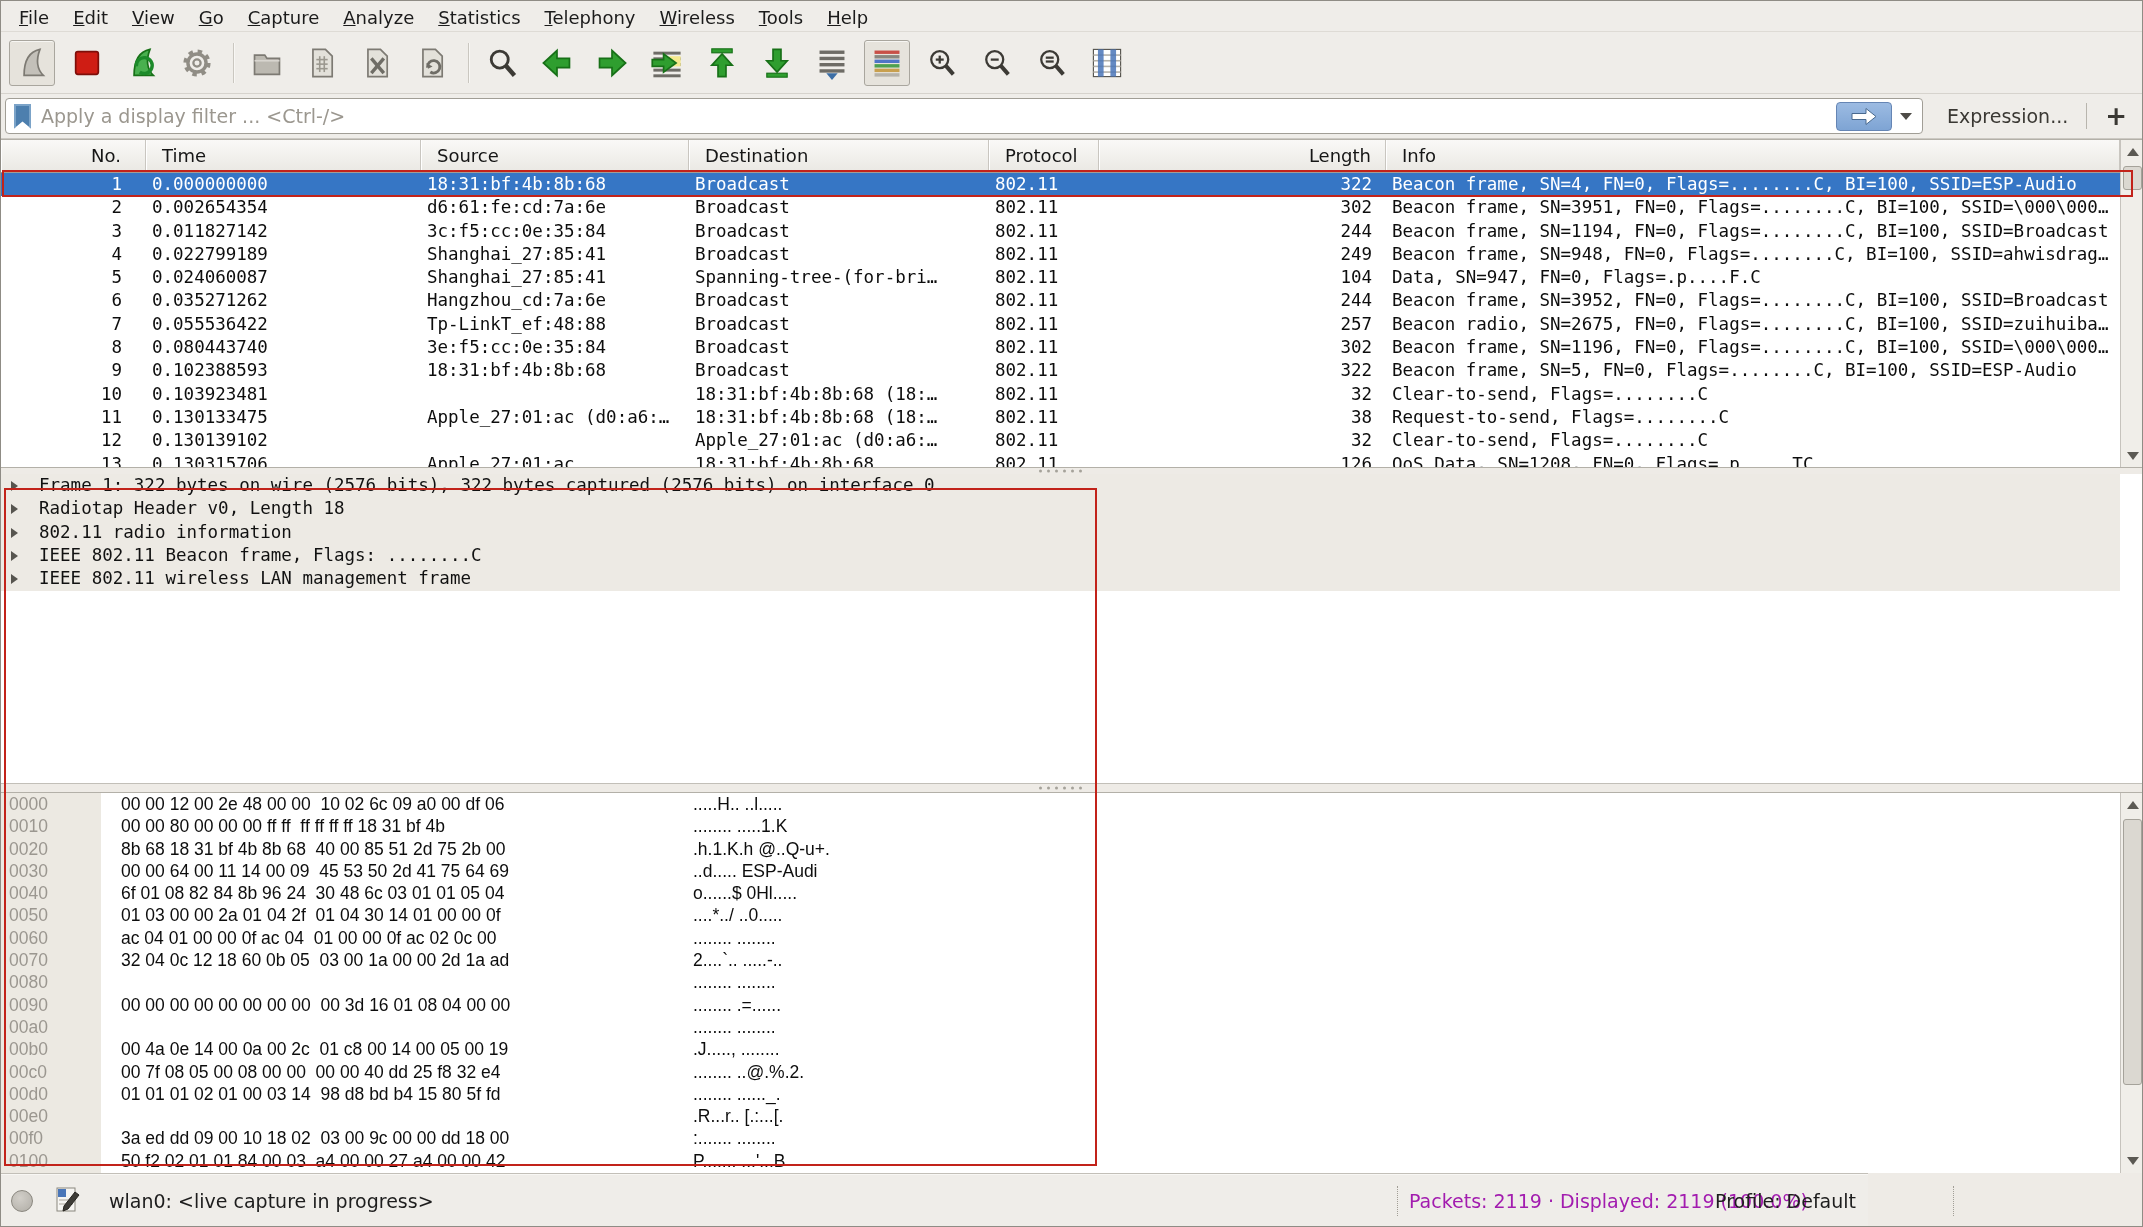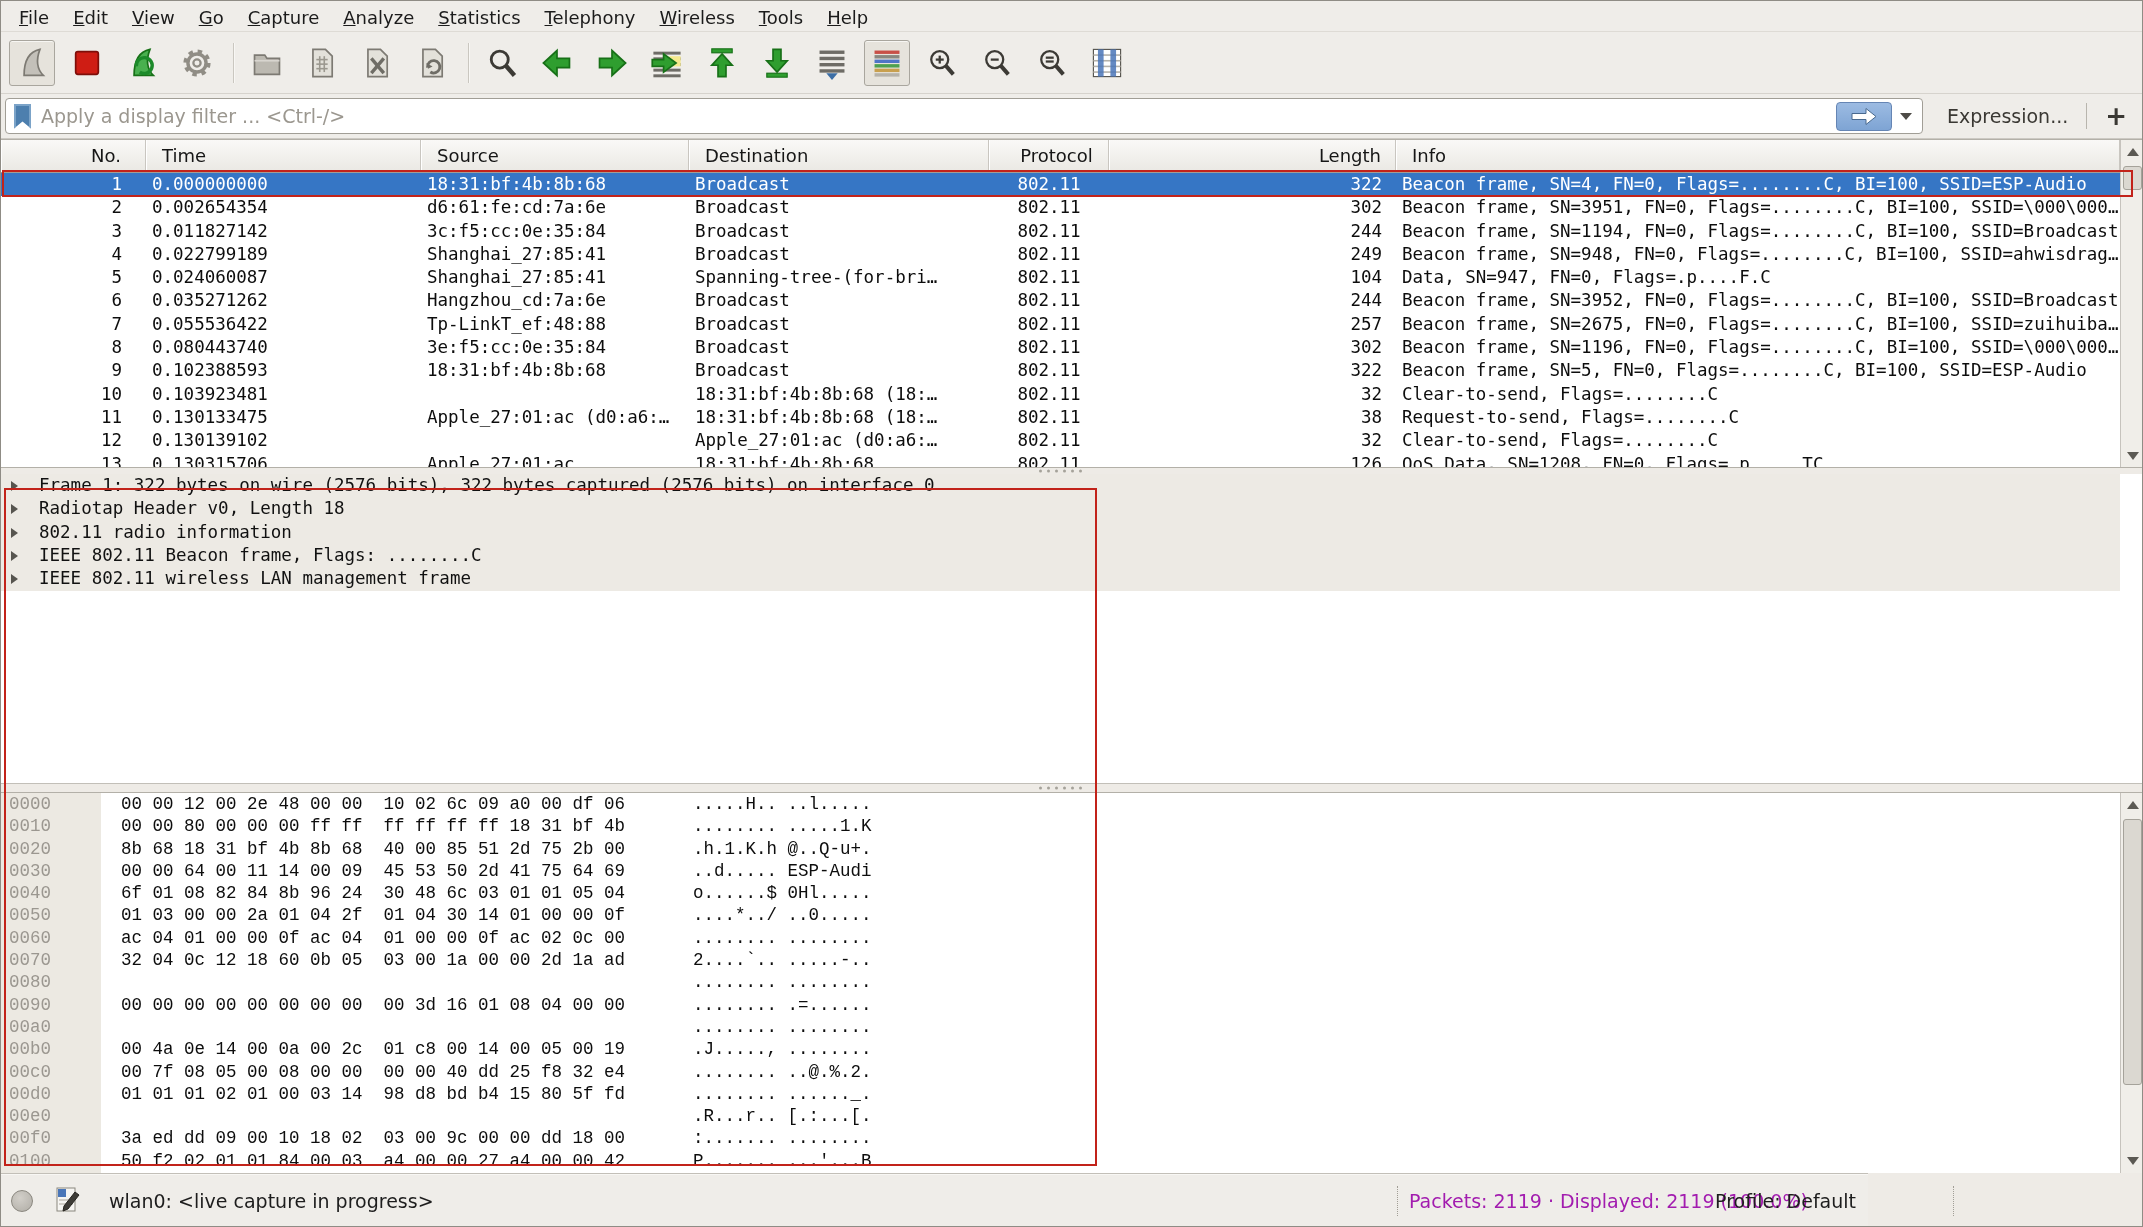--- a/index.html
+++ b/index.html
@@ -53,21 +53,21 @@
     box-shadow:inset 1px 0 0 #ffffff;overflow:hidden;white-space:nowrap;}
   #list-rows{position:absolute;left:0;top:33px;width:2119px;height:295px;overflow:hidden;}
   .prow{display:flex;height:23.3px;line-height:23.3px;font-family:var(--mono);font-size:17.5px;color:#0d0d0d;background:#fff;}
   .prow.sel{background:var(--sel);color:#ffffff;}
   .pcell{padding:0 6px;white-space:pre;overflow:hidden;flex-shrink:0;}
   .c-no{width:145px;text-align:right;padding-right:24px;}
   .hc-no{text-indent:-15px;}
   .c-time{width:275px;}
   .c-source{width:268px;}
   .c-dest{width:300px;}
-  .c-proto{width:120px;text-align:center;}
+  .c-proto{width:110px;}
   .c-len{width:287px;text-align:right;padding-right:14px;}
   .c-info{width:724px;flex-shrink:1;flex-grow:1;}
 
   
   .splitter{position:absolute;left:0;width:2143px;background:var(--bg);}
   #splitter1{top:466px;height:7px;border-top:1px solid #b3b0a8;}
   #splitter2{top:782px;height:10px;border-top:1px solid #c2bfb8;border-bottom:1px solid #b3b0a8;}
   .grip{position:absolute;left:1038px;top:50%;transform:translateY(-50%);display:flex;gap:5px;}
   .grip i{width:3px;height:3px;border-radius:50%;background:#a5a29a;display:block;}
 
@@ -75,21 +75,21 @@
   #details{position:absolute;left:0;top:473px;width:2143px;height:309px;background:#ffffff;overflow:hidden;}
   #detail-band{position:absolute;left:0;top:0;width:2119px;height:116.5px;background:#edeae4;}
   .drow{position:relative;height:23.3px;line-height:23.3px;font-family:var(--mono);font-size:17.5px;color:#111;white-space:pre;}
   .drow .tri{position:absolute;left:10px;top:7px;width:0;height:0;
     border-top:5px solid transparent;border-bottom:5px solid transparent;border-left:7px solid #57554f;}
   .drow .dtext{position:absolute;left:38px;}
 
   
   #bytes{position:absolute;left:0;top:792px;width:2143px;height:380px;background:#ffffff;overflow:hidden;}
   #offset-strip{position:absolute;left:0;top:0;width:100px;height:380px;background:var(--beige);}
-  .xrow{position:relative;height:22.3px;line-height:22.3px;font-family:Liberation Mono, monospace;font-size:17.5px;white-space:pre;}
+  .xrow{position:relative;height:22.3px;line-height:22.3px;font-family:Liberation Sans, sans-serif;font-size:17.5px;white-space:pre;}
   .xoff{position:absolute;left:8px;color:#9b9790;}
   .xhex{position:absolute;left:120px;color:#0d0d0d;}
   .xascii{position:absolute;left:692px;color:#0d0d0d;}
 
   
   .vscroll{position:absolute;right:0;width:24px;background:#f0eee9;border-left:1px solid #c6c3bd;}
   .sb-arrow{position:absolute;left:0;width:23px;height:24px;display:flex;align-items:center;justify-content:center;}
   .sb-up i{width:0;height:0;border-left:6px solid transparent;border-right:6px solid transparent;border-bottom:8px solid #5b5953;}
   .sb-down i{width:0;height:0;border-left:6px solid transparent;border-right:6px solid transparent;border-top:8px solid #5b5953;}
   .sb-thumb{position:absolute;left:2px;width:19px;background:#dbd8d1;border:1px solid #a5a29a;border-radius:3px;}
@@ -410,21 +410,21 @@
         <div class="pcell c-len">244</div>
         <div class="pcell c-info">Beacon frame, SN=3952, FN=0, Flags=........C, BI=100, SSID=Broadcast</div>
       </div>
       <div class="prow">
         <div class="pcell c-no">7</div>
         <div class="pcell c-time">0.055536422</div>
         <div class="pcell c-source">Tp-LinkT_ef:48:88</div>
         <div class="pcell c-dest">Broadcast</div>
         <div class="pcell c-proto">802.11</div>
         <div class="pcell c-len">257</div>
-        <div class="pcell c-info">Beacon frame, SN=2675, FN=0, Flags=........C, BI=100, SSID=zuihuiba…</div>
+        <div class="pcell c-info">Beacon radio, SN=2675, FN=0, Flags=........C, BI=100, SSID=zuihuiba…</div>
       </div>
       <div class="prow">
         <div class="pcell c-no">8</div>
         <div class="pcell c-time">0.080443740</div>
         <div class="pcell c-source">3e:f5:cc:0e:35:84</div>
         <div class="pcell c-dest">Broadcast</div>
         <div class="pcell c-proto">802.11</div>
         <div class="pcell c-len">302</div>
         <div class="pcell c-info">Beacon frame, SN=1196, FN=0, Flags=........C, BI=100, SSID=\000\000…</div>
       </div>

